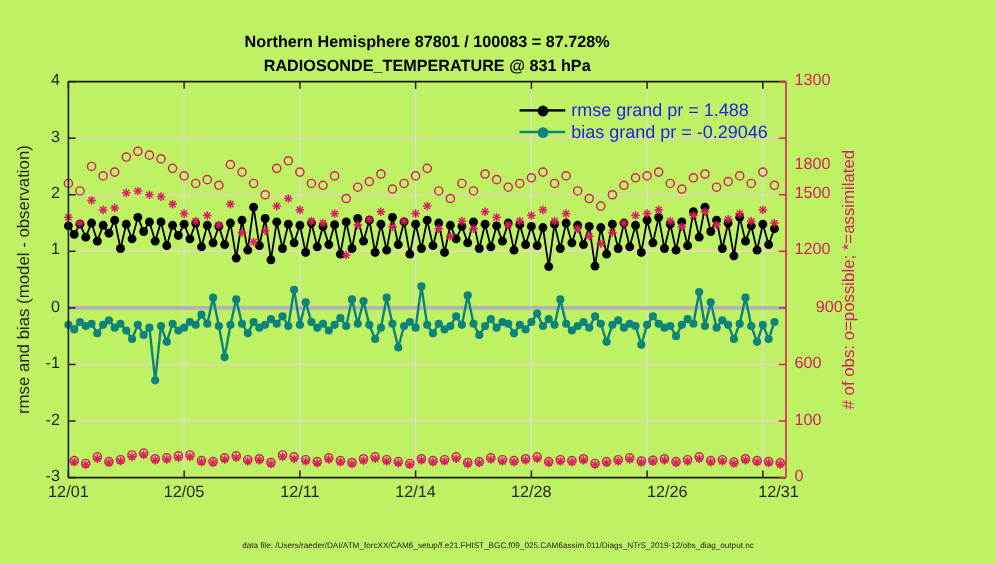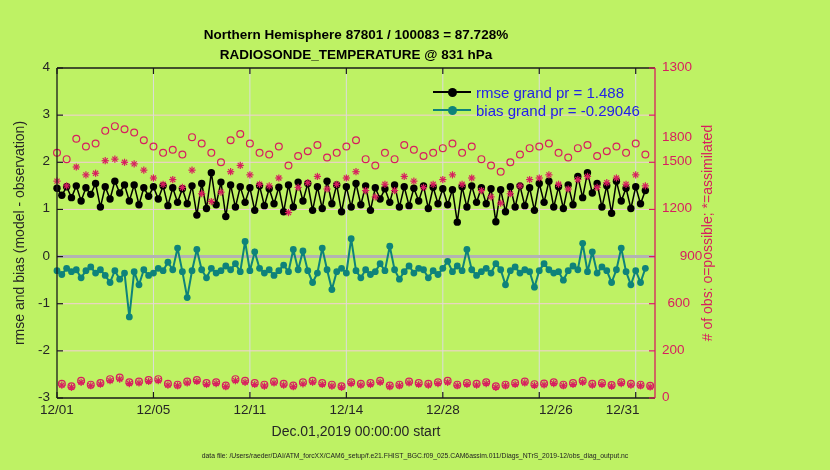--- a/index.html
+++ b/index.html
@@ -971,42 +971,41 @@
       <div style="left: 0px; top: 200.429px; width: 50px; text-align: right;">1</div>
       <div style="left: 0px; top: 247.571px; width: 50px; text-align: right;">0</div>
       <div style="left: 0px; top: 294.714px; width: 50px; text-align: right;">-1</div>
       <div style="left: 0px; top: 341.857px; width: 50px; text-align: right;">-2</div>
       <div style="left: 0px; top: 389px; width: 50px; text-align: right;">-3</div>
       <div class="rtick" style="left: 662px; top: 59px; width: 42px; text-align: left;">1300</div>
       <div class="rtick" style="left: 662px; top: 106.143px; width: 42px; text-align: left; margin-top: 23px;">1800</div>
       <div class="rtick" style="left: 662px; top: 153.286px; width: 42px; text-align: left;">1500</div>
       <div class="rtick" style="left: 662px; top: 200.429px; width: 42px; text-align: left;">1200</div>
       <div class="rtick" style="left: 670px; top: 247.571px; width: 42px; text-align: center;">900</div>
-      <div class="rtick" style="left: 648px; top: 294.714px; width: 42px; text-align: right;">600</div>
-      <div class="rtick" style="left: 662px; top: 341.857px; width: 42px; text-align: left;">200</div>
+      <div class="rtick" style="left: 662px; top: 294.714px; width: 42px; text-align: left;">600</div>
+      <div class="rtick" style="left: 662px; top: 341.857px; width: 42px; text-align: left;">100</div>
       <div class="rtick" style="left: 662px; top: 389px; width: 42px; text-align: left;">0</div>
       <div style="left: 27px; top: 402px; width: 60px; text-align: center;">12/01</div>
       <div style="left: 123.452px; top: 402px; width: 60px; text-align: center;">12/05</div>
       <div style="left: 219.903px; top: 402px; width: 60px; text-align: center;">12/11</div>
       <div style="left: 316.355px; top: 402px; width: 60px; text-align: center;">12/14</div>
       <div style="left: 412.806px; top: 402px; width: 60px; text-align: center;">12/28</div>
       <div style="left: 526px; top: 402px; width: 60px; text-align: center;">12/26</div>
-      <div style="left: 605.71px; top: 402px; width: 60px; text-align: left;">12/31</div>
+      <div style="left: 605.71px; top: 402px; width: 60px; text-align: right;">12/31</div>
     </div>
 
   <div class="legend">
     <div class="lrow">
       <span class="lsample rmse">
           <span class="dot"></span>
         </span>
       <span class="ltext">rmse grand pr = 1.488</span>
     </div>
     <div class="lrow">
       <span class="lsample bias">
           <span class="dot"></span>
         </span>
       <span class="ltext">bias grand pr = -0.29046</span>
     </div>
   </div>
 
-  <div class="xlabel">Dec.01,2019 00:00:00 start</div>
   <div class="footer">data file: /Users/raeder/DAI/ATM_forcXX/CAM6_setup/f.e21.FHIST_BGC.f09_025.CAM6assim.011/Diags_NTrS_2019-12/obs_diag_output.nc</div>
 </div>
 
 </body></html>

